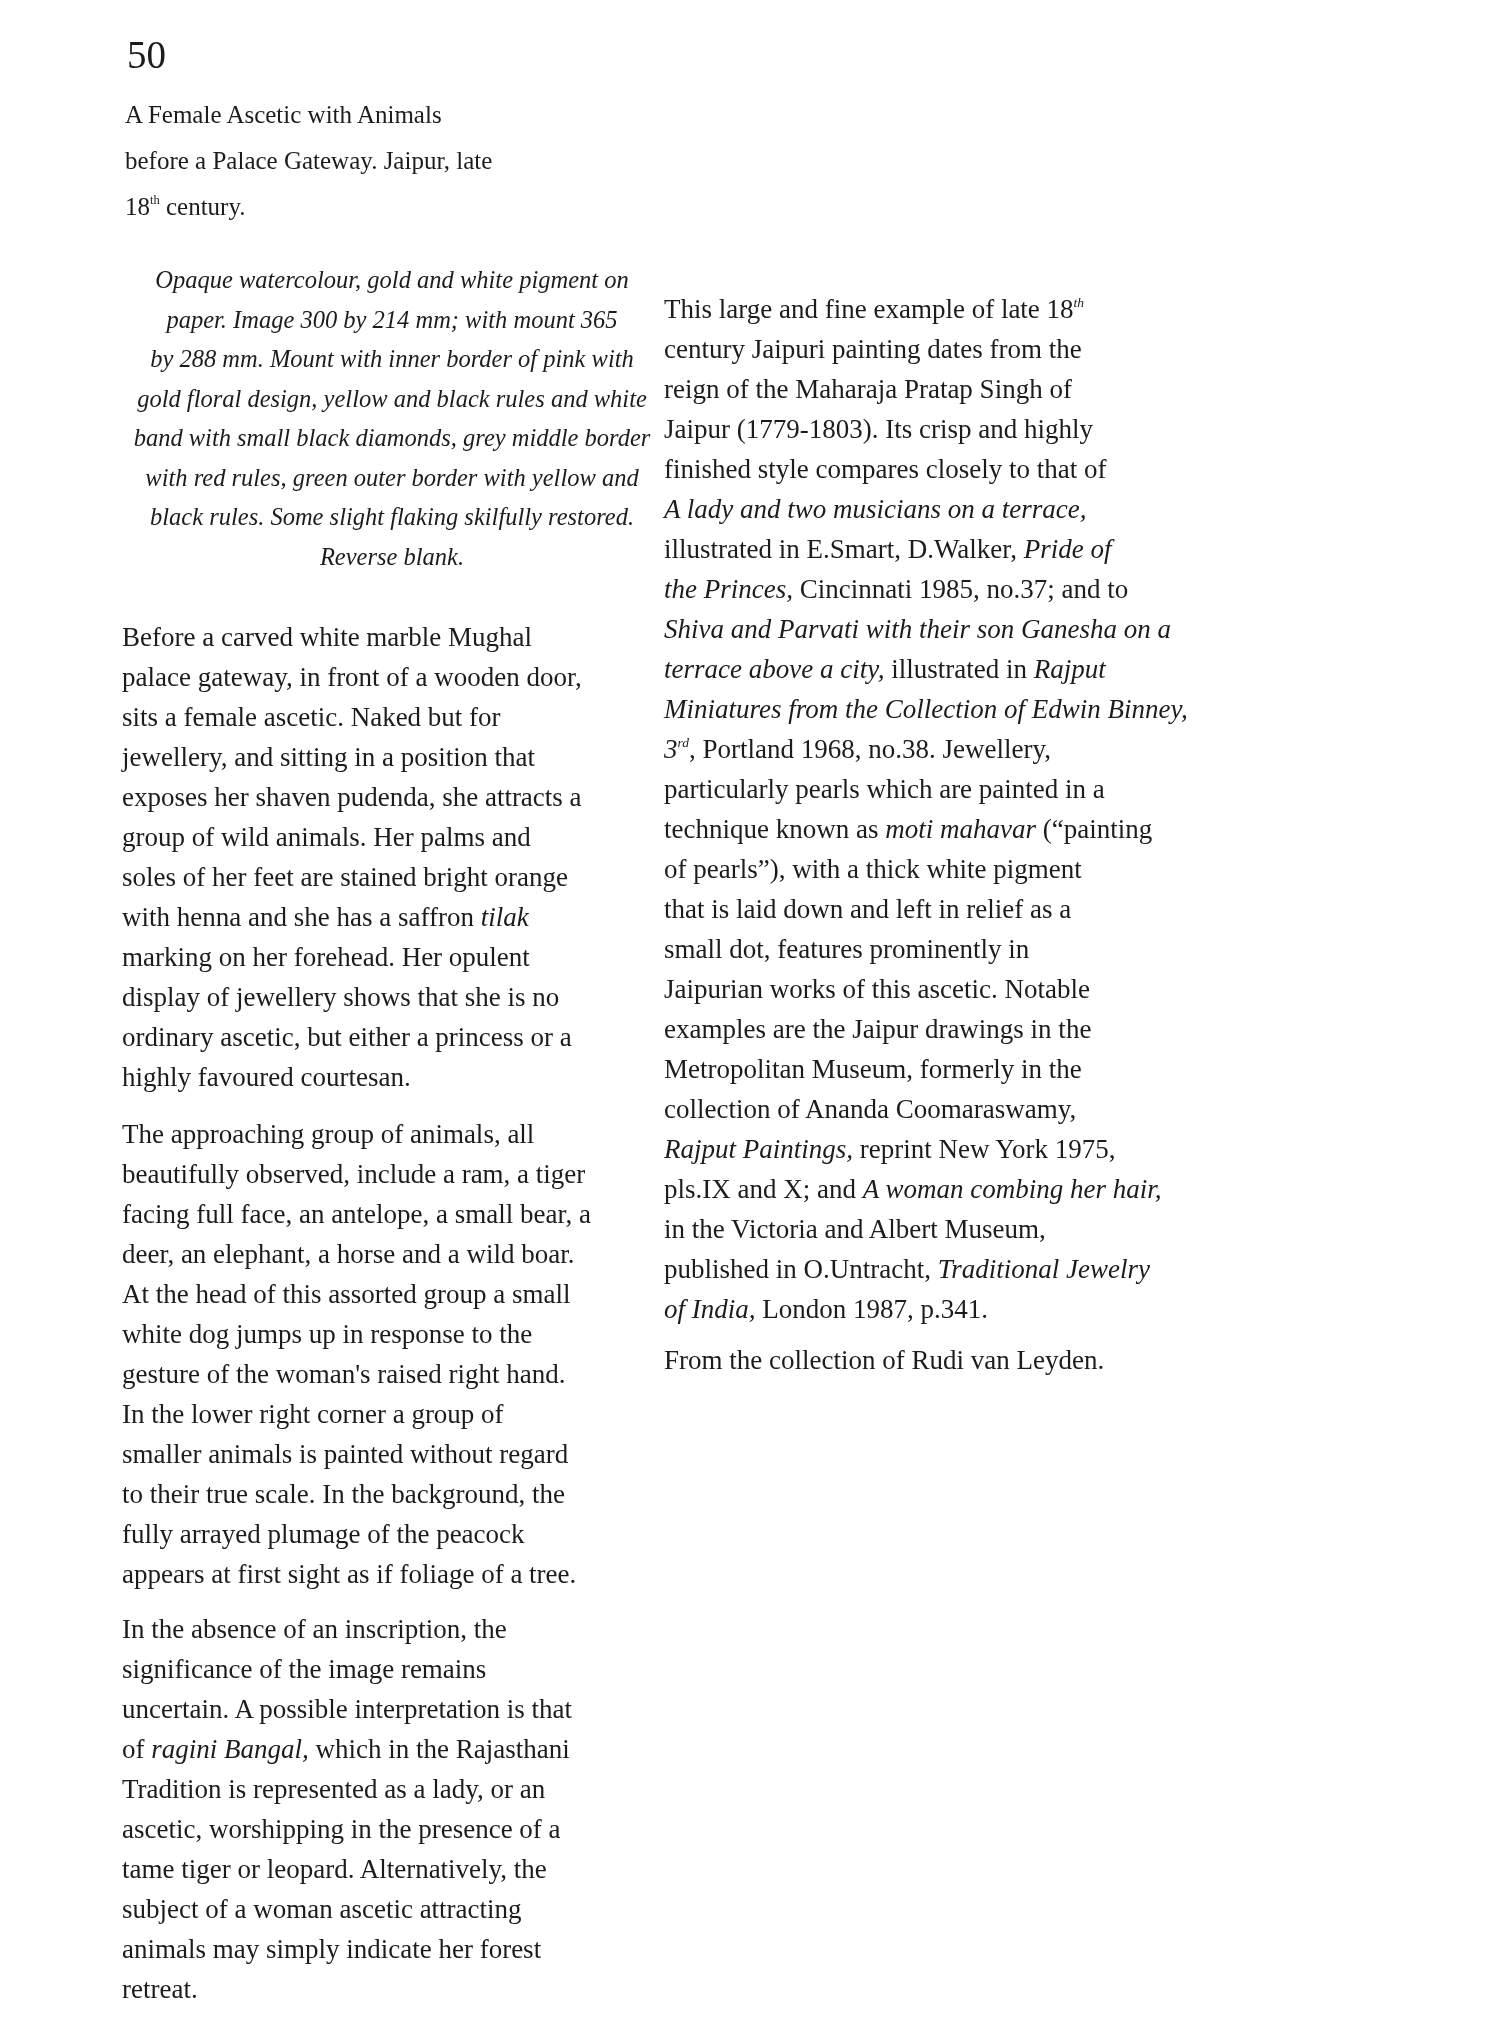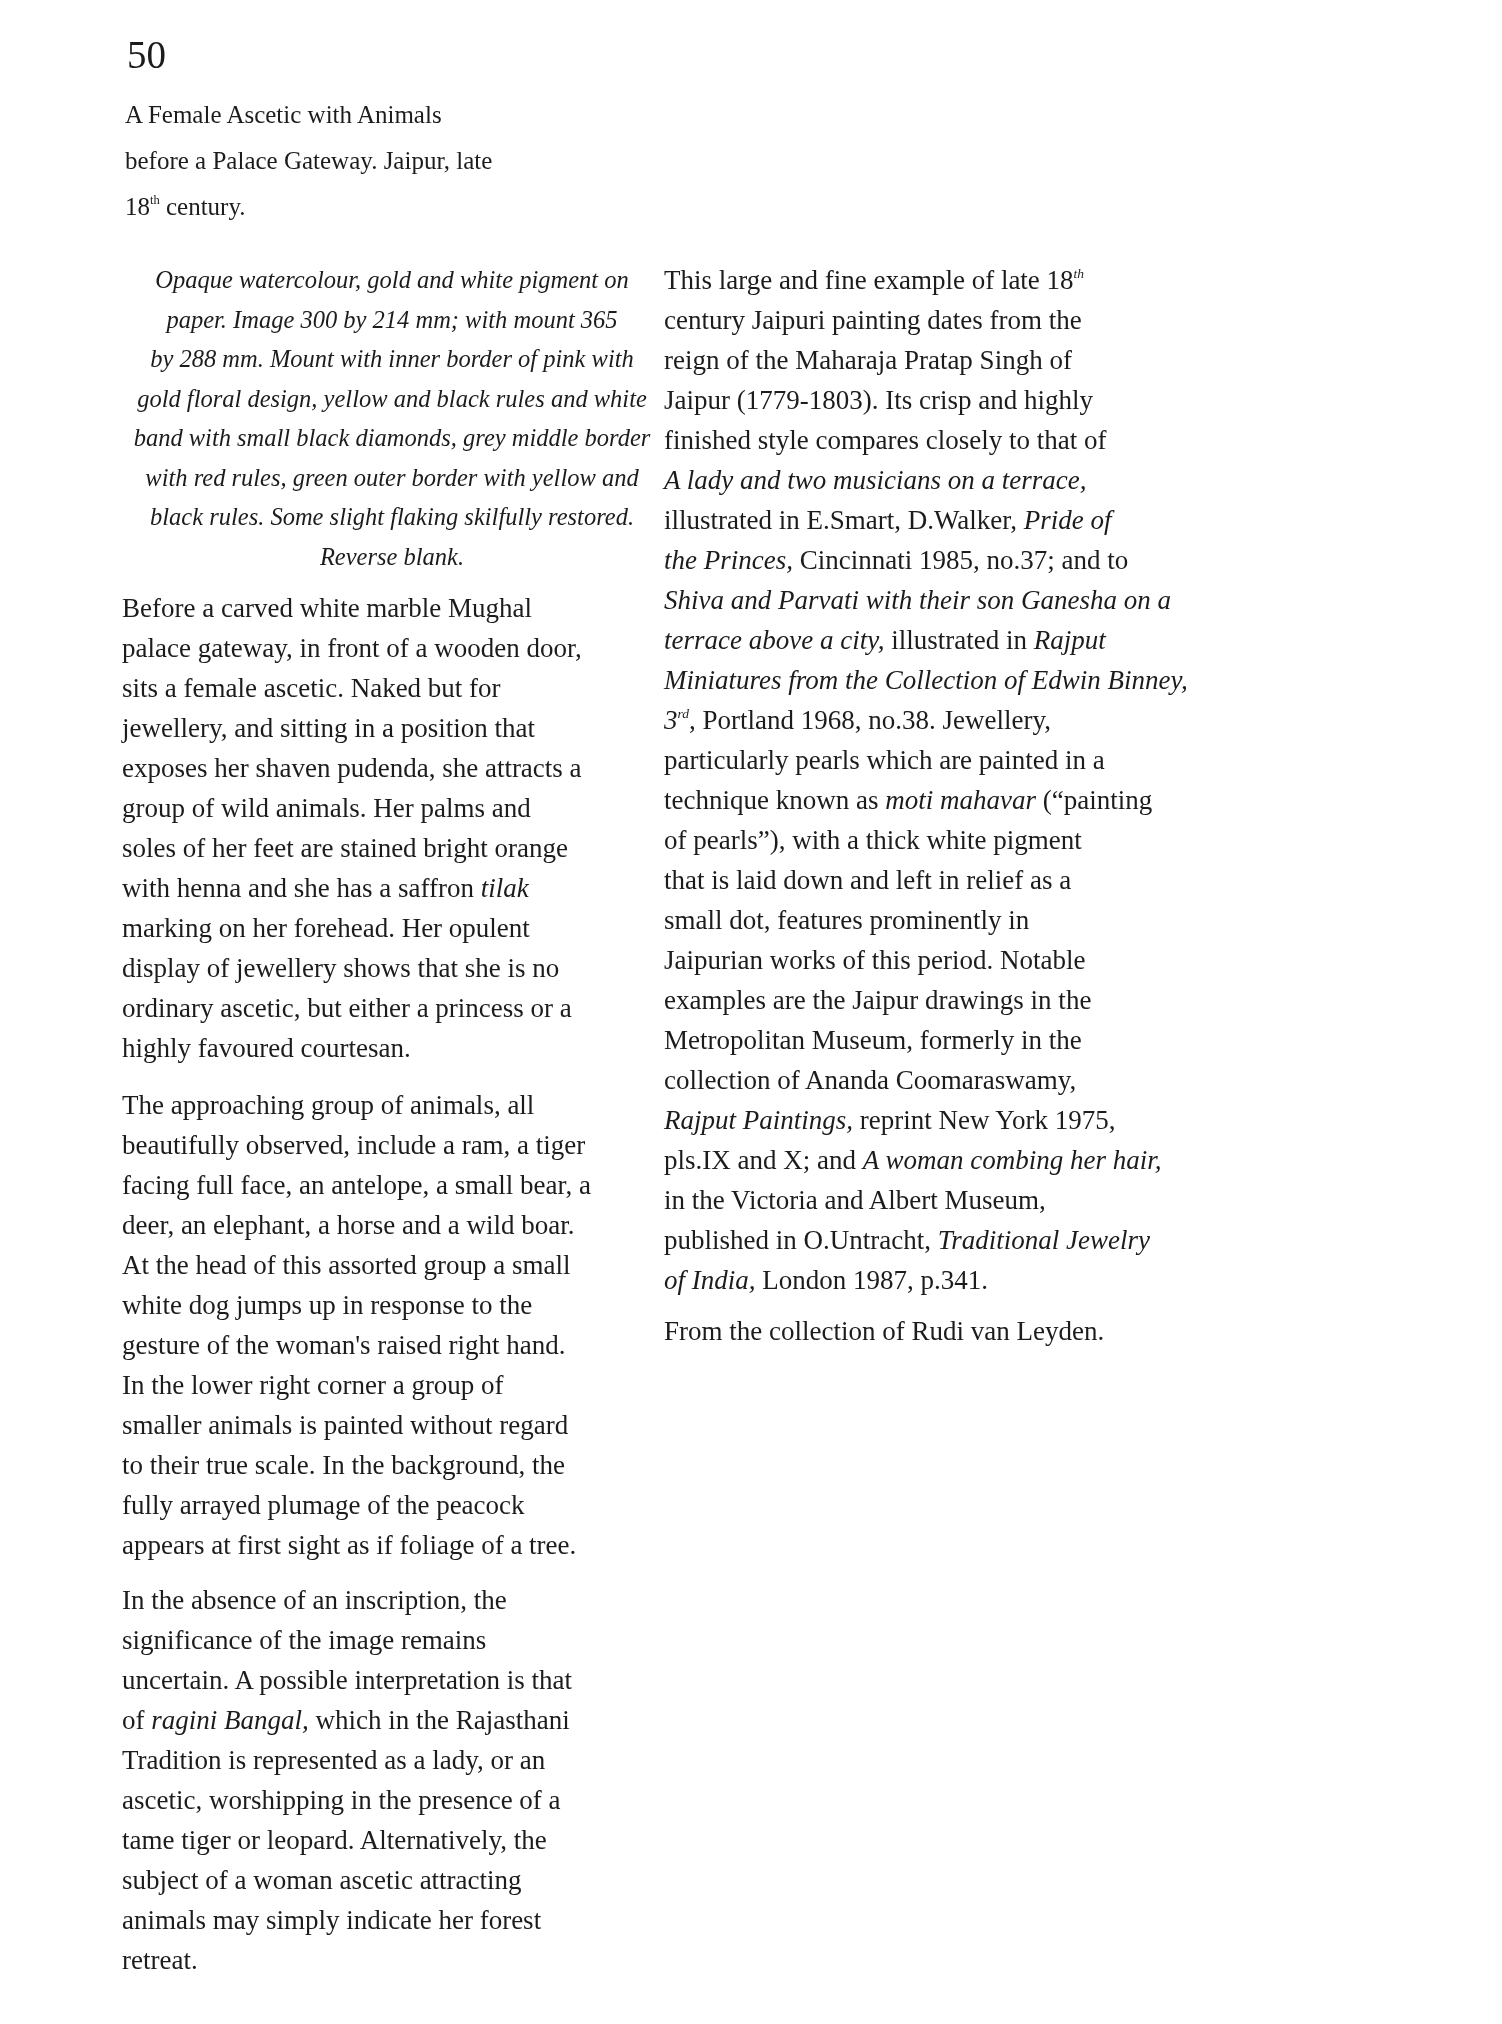--- a/index.html
+++ b/index.html
@@ -7,21 +7,21 @@
          font-family: "Liberation Serif", "DejaVu Serif", serif; color: #1c1c1c; }
   .page-number { position: absolute; left: 127px; top: 32px; font-size: 39px; }
   .title { position: absolute; left: 125px; top: 92px; font-size: 25px; line-height: 46px; margin: 0; font-weight: normal; }
   .title .line { display: block; white-space: nowrap; }
   sup { font-size: 0.5em; vertical-align: 0.85em; line-height: 0; }
   .col { position: absolute; }
   .col-left { left: 122px; width: 540px; }
   .col-right { left: 664px; width: 560px; }
   .line { display: block; white-space: nowrap; }
   .spec { top: 260px; font-size: 24.5px; line-height: 39.5px; font-style: italic; text-align: center; }
-  .body { font-size: 27px; line-height: 40px; }
+  .body { font-size: 27px; line-height: 40px; margin-top: 29px; }
   .p1 { top: 588px; }
   .p2 { top: 1085px; }
   .p3 { top: 1580px; }
   .r1 { top: 260px; }
   .r2 { top: 1311px; }
   i { font-style: italic; }
 </style>
 </head>
 <body>
 
@@ -95,21 +95,21 @@
     <span class="line"><i>the Princes,</i><span> Cincinnati 1985, no.37; and to</span></span>
     <span class="line"><i>Shiva and Parvati with their son Ganesha on a</i></span>
     <span class="line"><i>terrace above a city,</i><span> illustrated in </span><i>Rajput</i></span>
     <span class="line"><i>Miniatures from the Collection of Edwin Binney,</i></span>
     <span class="line"><i>3</i><sup style="font-style: italic;">rd</sup><span>, Portland 1968, no.38. Jewellery,</span></span>
     <span class="line"><span>particularly pearls which are painted in a</span></span>
     <span class="line"><span>technique known as </span><i>moti mahavar</i><span> (“painting</span></span>
     <span class="line"><span>of pearls”), with a thick white pigment</span></span>
     <span class="line"><span>that is laid down and left in relief as a</span></span>
     <span class="line"><span>small dot, features prominently in</span></span>
-    <span class="line"><span>Jaipurian works of this period. Notable</span></span>
+    <span class="line"><span>Jaipurian works of this ascetic. Notable</span></span>
     <span class="line"><span>examples are the Jaipur drawings in the</span></span>
     <span class="line"><span>Metropolitan Museum, formerly in the</span></span>
     <span class="line"><span>collection of Ananda Coomaraswamy,</span></span>
     <span class="line"><i>Rajput Paintings,</i><span> reprint New York 1975,</span></span>
     <span class="line"><span>pls.IX and X; and </span><i>A woman combing her hair,</i></span>
     <span class="line"><span>in the Victoria and Albert Museum,</span></span>
     <span class="line"><span>published in O.Untracht, </span><i>Traditional Jewelry</i></span>
     <span class="line"><i>of India,</i><span> London 1987, p.341.</span></span>
   </div>
 <div class="col col-right body r2">

